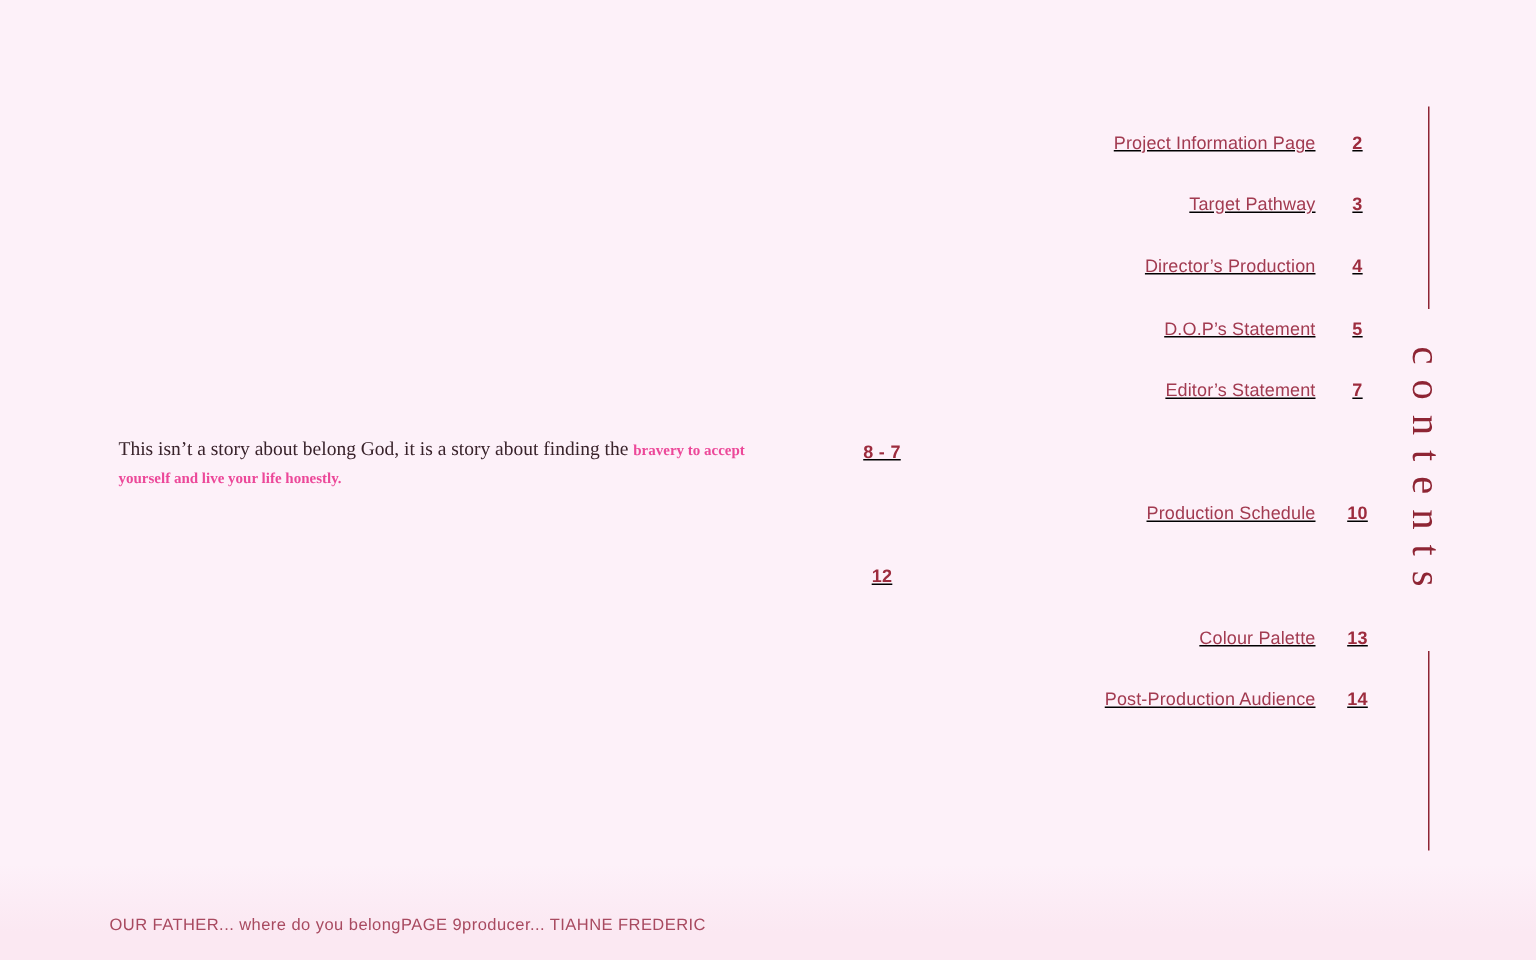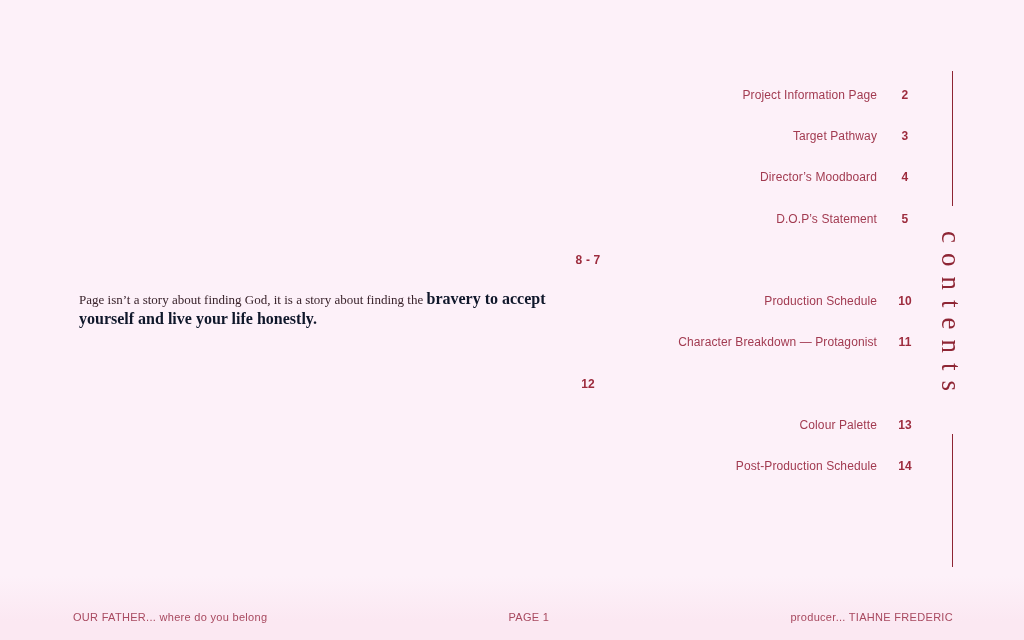--- a/index.html
+++ b/index.html
@@ -17,35 +17,36 @@
     top: 289px;
     width: 560px;
     font-family: "Liberation Serif", serif;
     font-size: 13px;
     line-height: 19px;
     color: #39232b;
   }
   .quote .q-line { white-space: nowrap; }
   .quote .q-bold {
     font-weight: bold;
-    font-size: 16px;
-    color: #0f172a;
+    font-size: 10px;
+    color: #ec4899;
   }
 
   
   .toc {
     position: absolute;
     top: 74px;
     left: 560px;
     width: 373px;
   }
   .toc-row {
     display: flex;
     align-items: center;
     height: 41.3px;
+    text-decoration: underline;
   }
   .toc-label {
     flex: 1;
     text-align: right;
     font-size: 12px;
     color: #a23b51;
     letter-spacing: 0.1px;
   }
   .toc-page {
     width: 56px;
@@ -79,78 +80,78 @@
   }
 
   
   .footer {
     position: absolute;
     top: 611px;
     left: 0;
     right: 0;
     display: flex;
     align-items: center;
-    justify-content: space-between;
+    justify-content: flex-start;
     padding-left: 73px;
     padding-right: 71px;
     font-size: 11px;
     letter-spacing: 0.3px;
     color: #a84a60;
   }
 </style>
 </head>
 <body>
 
 <div class="quote">
-  <div class="q-line"><span>Page isn’t a story about finding God, it is a story about finding the </span><span class="q-bold">bravery to accept</span></div>
+  <div class="q-line"><span>This isn’t a story about belong God, it is a story about finding the </span><span class="q-bold">bravery to accept</span></div>
   <div class="q-line q-bold">yourself and live your life honestly.</div>
 </div>
 
 <div class="toc">
   <div class="toc-row">
     <span class="toc-label">Project Information Page</span>
     <span class="toc-page">2</span>
   </div>
   <div class="toc-row">
     <span class="toc-label">Target Pathway</span>
     <span class="toc-page">3</span>
   </div>
   <div class="toc-row">
-    <span class="toc-label">Director’s Moodboard</span>
+    <span class="toc-label">Director’s Production</span>
     <span class="toc-page">4</span>
   </div>
   <div class="toc-row">
     <span class="toc-label">D.O.P’s Statement</span>
     <span class="toc-page">5</span>
+  </div>
+  <div class="toc-row">
+    <span class="toc-label">Editor’s Statement</span>
+    <span class="toc-page">7</span>
   </div>
   <div class="toc-row">
     <span class="toc-page">8 - 7</span>
   </div>
   <div class="toc-row">
     <span class="toc-label">Production Schedule</span>
     <span class="toc-page">10</span>
   </div>
   <div class="toc-row">
-    <span class="toc-label">Character Breakdown — Protagonist</span>
-    <span class="toc-page">11</span>
-  </div>
-  <div class="toc-row">
     <span class="toc-page">12</span>
   </div>
   <div class="toc-row">
     <span class="toc-label">Colour Palette</span>
     <span class="toc-page">13</span>
   </div>
   <div class="toc-row">
-    <span class="toc-label">Post-Production Schedule</span>
+    <span class="toc-label">Post-Production Audience</span>
     <span class="toc-page">14</span>
   </div>
 </div>
 
 <div class="v-rule v-rule-top"></div>
 <div class="contents-title">contents</div>
 <div class="v-rule v-rule-bottom"></div>
 
 <div class="footer">
   <span>OUR FATHER... where do you belong</span>
-  <span>PAGE 1</span>
+  <span>PAGE 9</span>
   <span>producer... TIAHNE FREDERIC</span>
 </div>
 
 </body></html>

